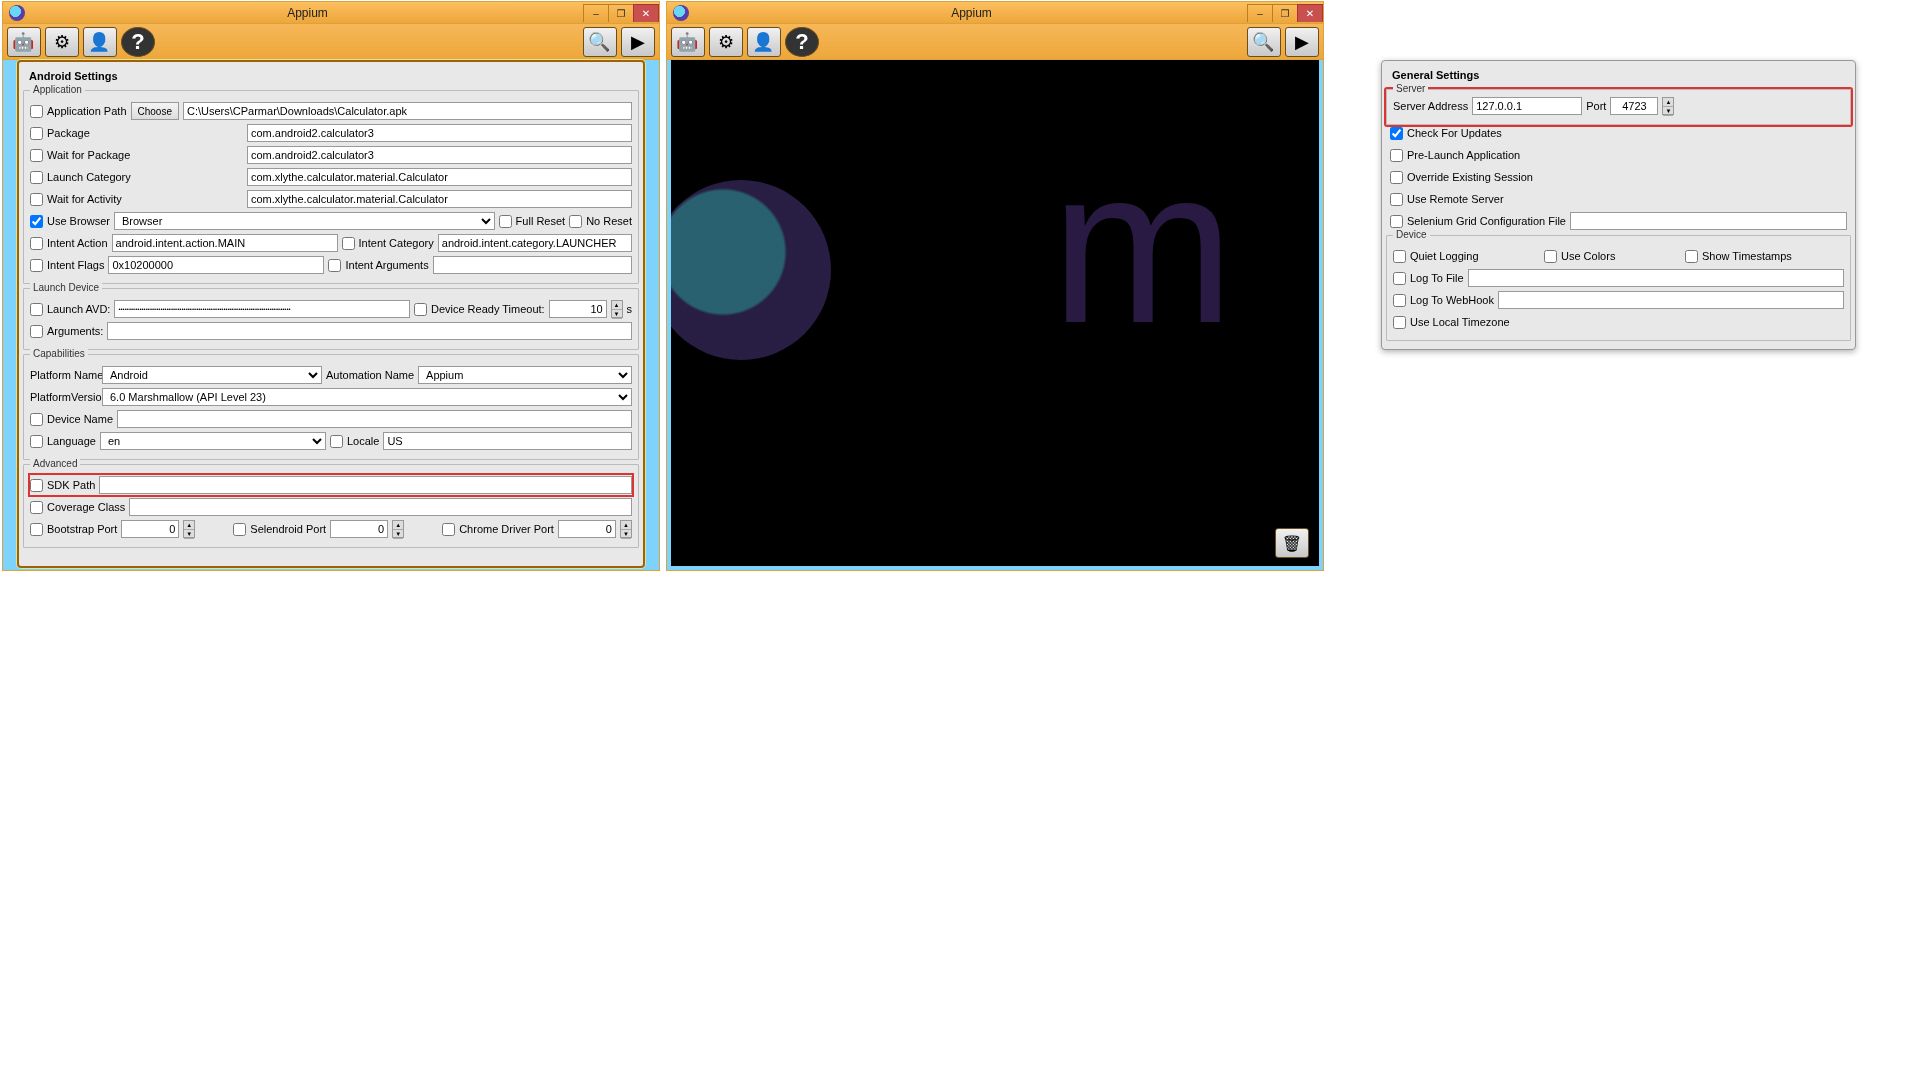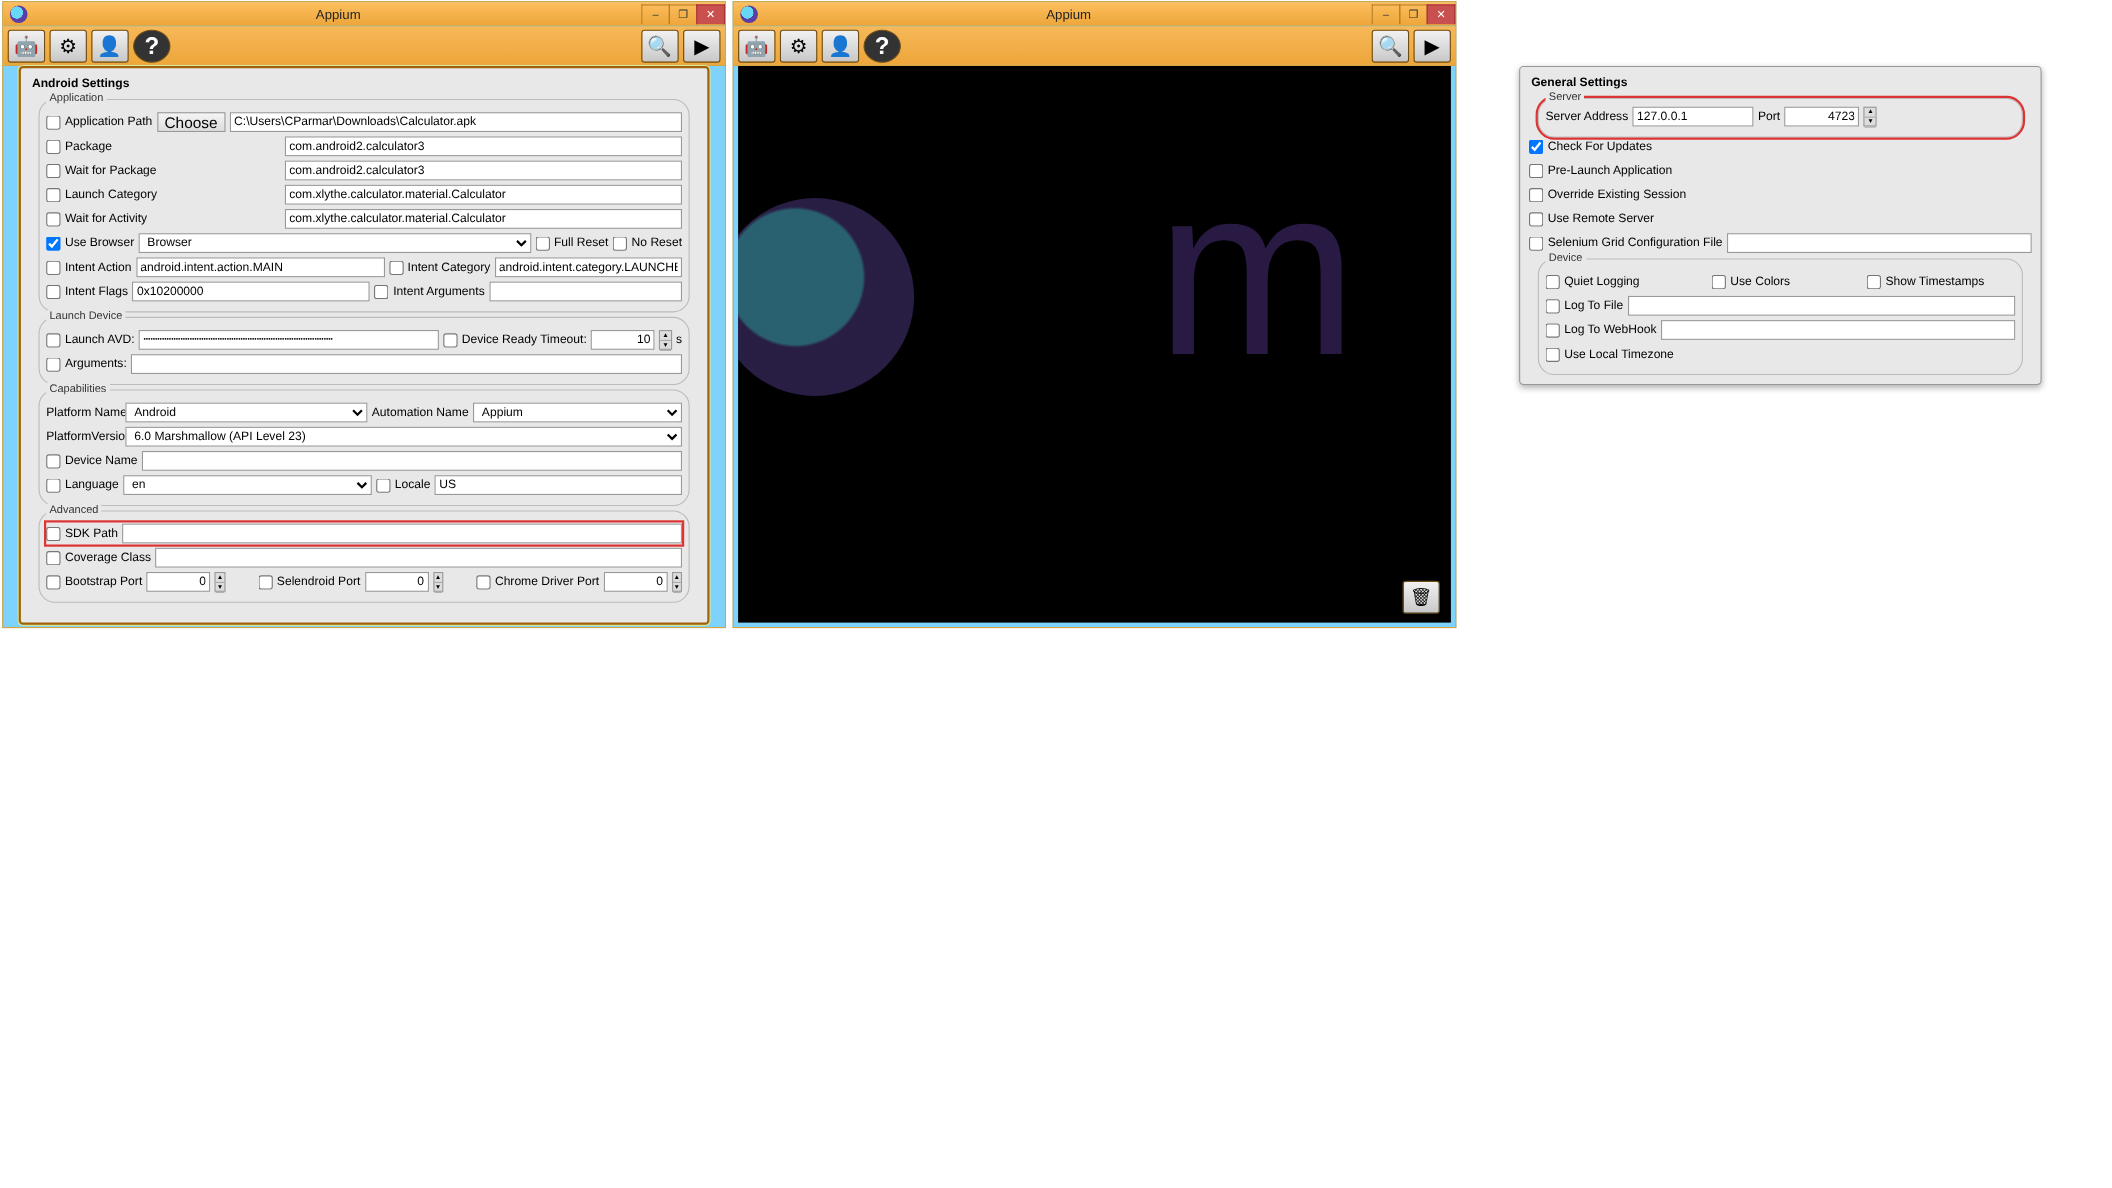--- a/index.html
+++ b/index.html
@@ -15,32 +15,32 @@
 .winbtn.close { background: #c8504f; color: #fff; border-color: #a33; }
 .toolbar { height: 36px; background: linear-gradient(#f7b859,#eda63a); border-bottom: 1px solid #d9a43b; display: flex; align-items: center; padding: 0 4px; gap: 4px; }
 .toolbar .spacer { flex: 1; }
 .tbtn { width: 34px; height: 30px; border: 1px solid #6b4e1a; background: linear-gradient(#f1f1f1,#c8c8c8); border-radius: 3px; display: flex; align-items: center; justify-content: center; font-size: 18px; }
 .content { position: absolute; left: 4px; top: 58px; right: 4px; bottom: 4px; background: #000; }
 .panel { position: absolute; background: #e8e8e8; border: 1px solid #999; border-radius: 4px; box-shadow: 0 2px 6px rgba(0,0,0,.3); }
 .panel-green { border: 2px solid #a16207; box-shadow: 0 0 0 1px #d6e79a; }
 .panel1 { left: 14px; top: 58px; width: 628px; height: 508px; }
 .panel2 { left: 714px; top: 58px; width: 475px; height: 290px; }
 .panel-title { font-weight: bold; font-size: 11px; padding: 8px 10px 4px; }
-.grp { border: 1px solid #bbb; border-radius: 15px; margin: 4px 16px; padding: 8px 6px 6px; position: relative; }
+.grp { border: 1px solid #bbb; border-radius: 1px; margin: 4px 4px; padding: 8px 6px 6px; position: relative; }
 .grp-title { position: absolute; top: -7px; left: 6px; background: #e8e8e8; padding: 0 3px; font-size: 10px; color: #333; }
 .row { display: flex; align-items: center; gap: 4px; margin: 2px 0; min-height: 20px; }
 .chk { width: 13px; height: 13px; }
 .lbl { font-size: 11px; white-space: nowrap; }
 input[type=text], select, .num { border: 1px solid #999; background: #fff; height: 18px; padding: 0 3px; font-size: 11px; }
 .ro { background: #eee; }
 .num { text-align: right; width: 58px; }
 .spin { width: 12px; height: 18px; border: 1px solid #999; background: #ddd; display: inline-flex; flex-direction: column; }
 .spin div { flex:1; font-size:6px; text-align:center; line-height:8px; border-bottom:1px solid #aaa; }
 .redbox { outline: 2px solid #d33; }
-.choosebtn { border: 1px solid #999; background: linear-gradient(#f5f5f5,#ddd); height: 18px; padding: 0 6px; font-size: 14px; }
+.choosebtn { border: 1px solid #999; background: linear-gradient(#f5f5f5,#ddd); height: 18px; padding: 0 6px; font-size: 10px; }
 .trash { position: absolute; right: 10px; bottom: 8px; width: 34px; height: 30px; border: 1px solid #6b4e1a; background: linear-gradient(#f1f1f1,#c8c8c8); border-radius: 3px; display: flex; align-items: center; justify-content: center; font-size: 16px; }
 .bg-logo { position:absolute; left:0; top:0; right:0; bottom:0; overflow:hidden; }
 .bg-logo .circ { position:absolute; left:-20px; top:120px; width:180px; height:180px; border-radius:50%; background: radial-gradient(circle at 40% 40%, #3a8aa0 40%, #3a2a5f 42%); opacity:.7;}
 .bg-logo .txt { position:absolute; left:380px; top:60px; font-size:220px; color:#3a2560; opacity:.7; letter-spacing:-20px;}
 </style>
 </head>
 <body>
 
 <div class="win win1">
   <div class="titlebar">
@@ -239,21 +239,21 @@
 
   <div class="panel panel2">
     <div class="panel-title">General Settings</div>
 
     <div class="grp redbox" style="padding-top:4px">
       <div class="grp-title">Server</div>
       <div class="row">
         <span class="lbl">Server Address</span>
         <input type="text" style="width: 110px;" value="127.0.0.1">
         <span class="lbl">Port</span>
-        <input type="text" class="num" style="width: 68px;" value="4723">
+        <input type="text" class="num" style="width: 48px; text-align: center;" value="4723">
         <div class="spin">
             <div>▲</div>
             <div>▼</div>
           </div>
       </div>
     </div>
     <div style="margin:-6px 8px 0 8px">
       <div class="row">
           <input type="checkbox" class="chk" checked="" style="">
           <span class="lbl">Check For Updates</span>

